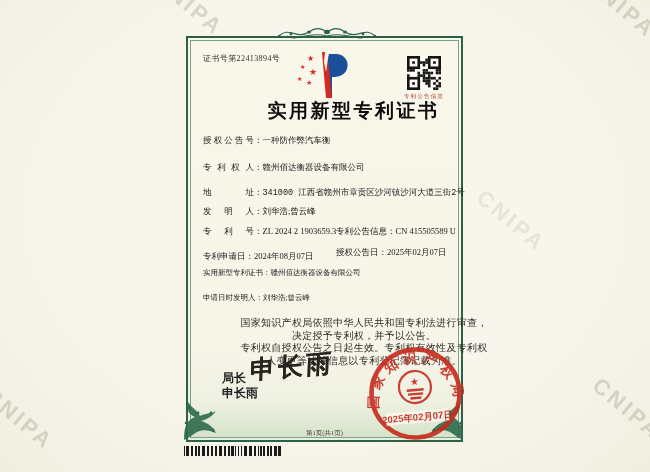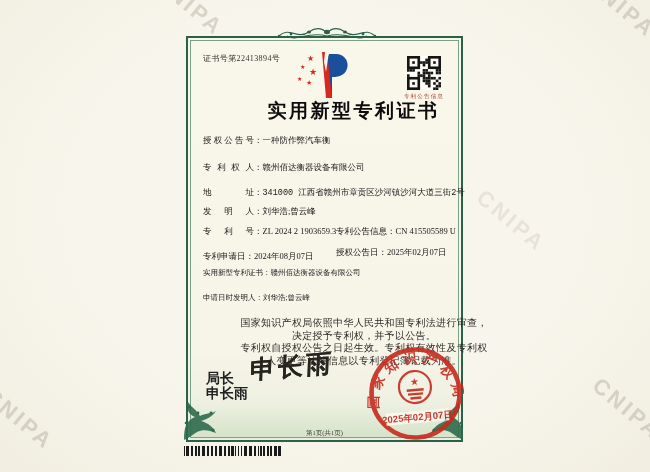--- a/index.html
+++ b/index.html
@@ -39,23 +39,23 @@
   
   .row{position:absolute;left:203px;font-size:8.5px;white-space:nowrap;color:#181818;}
   .row .lbl{display:inline-block;width:51px;text-align:justify;text-align-last:justify;}
   .row .colon{display:inline-block;}
   .row.small{font-size:7.5px;}
   .rcol{position:absolute;left:336px;font-size:8.5px;white-space:nowrap;color:#181818;}
   
   .decl{left:204px;top:317px;width:256px;text-align:center;
     font-size:10px;line-height:12.5px;color:#2e2c28;letter-spacing:.3px;margin-left:32px;}
   
-  .sig-label{position:absolute;left:206px;
+  .sig-label{position:absolute;left:222px;
     font-family:Liberation Sans, sans-serif;
-    font-size:14px;font-weight:bold;color:#222;}
+    font-size:12px;font-weight:bold;color:#222;}
   .handwriting{
     left:250px;top:350px;font-size:25px;font-weight:600;color:#27251f;
     letter-spacing:3px;transform:rotate(-5deg) skewX(-7deg);
     text-shadow:0 0 .5px #27251f;
   }
   
   .seal{left:367px;top:345px;width:97px;height:97px;}
   .footer{left:186px;top:429px;width:277px;text-align:center;font-size:6.5px;color:#3c3a34;}
   .barcode{left:184px;top:446px;width:100px;height:10px;}
   

